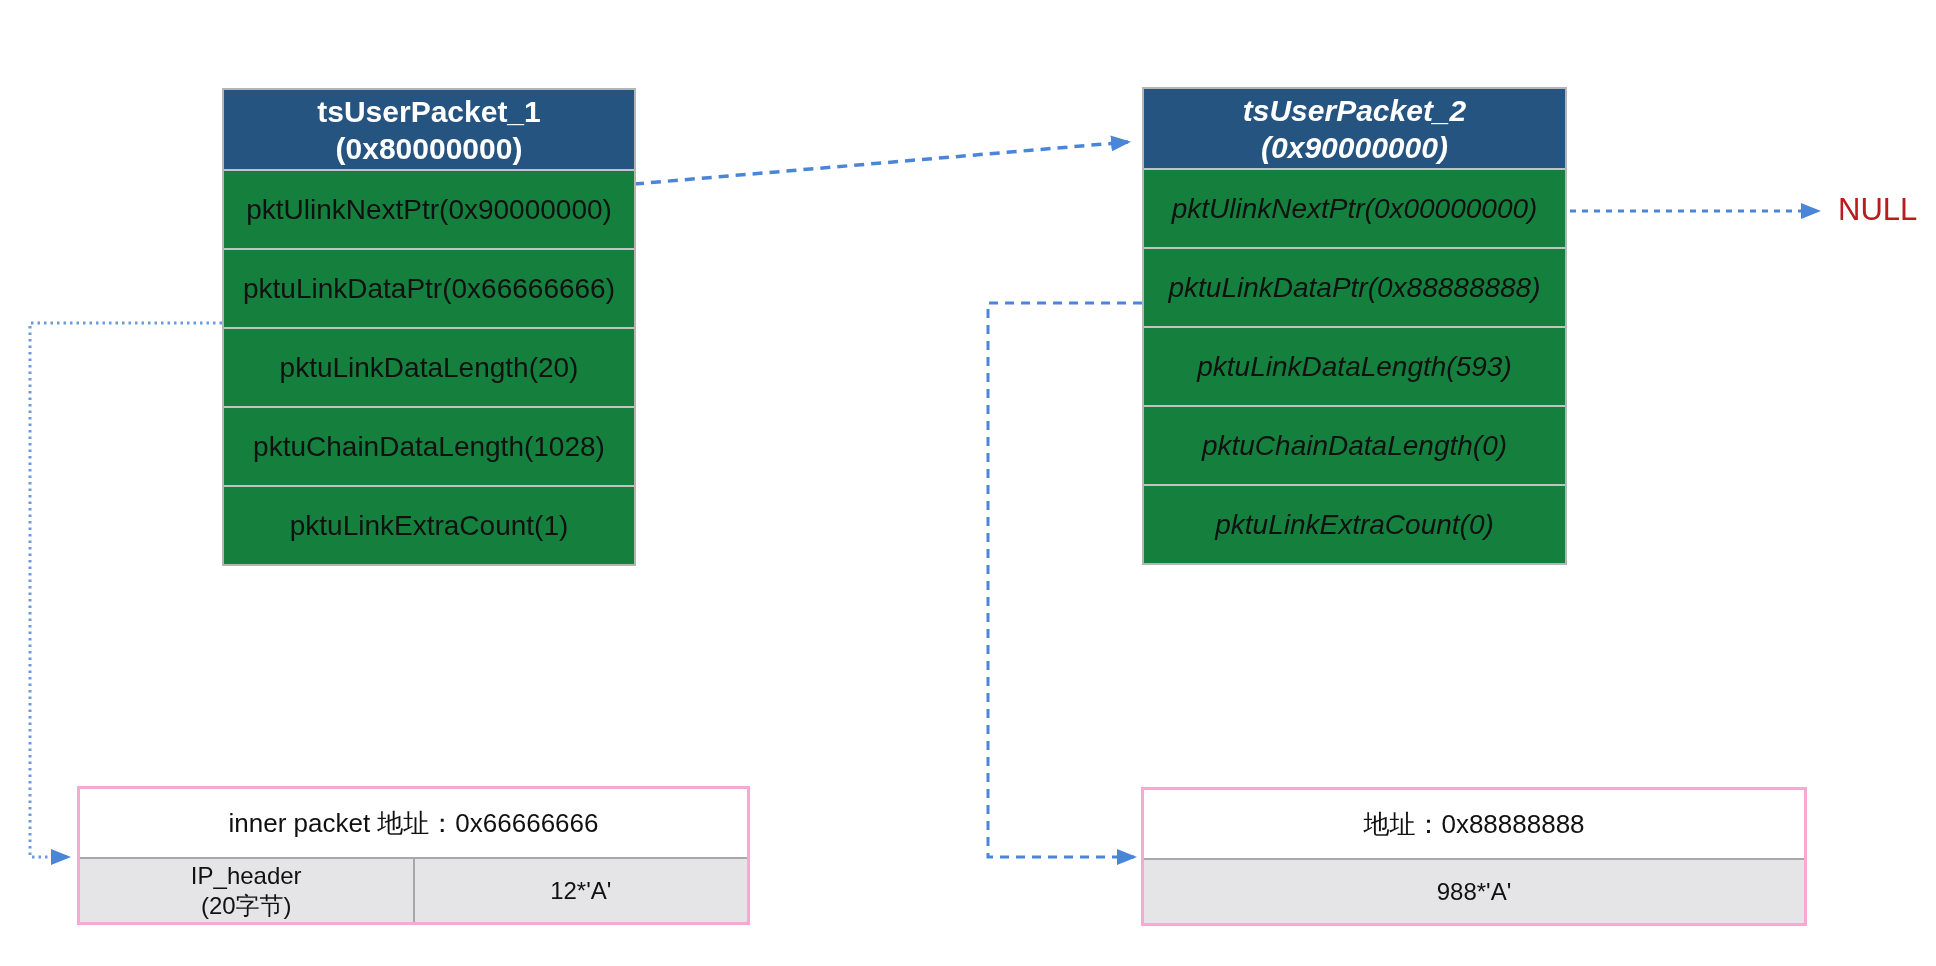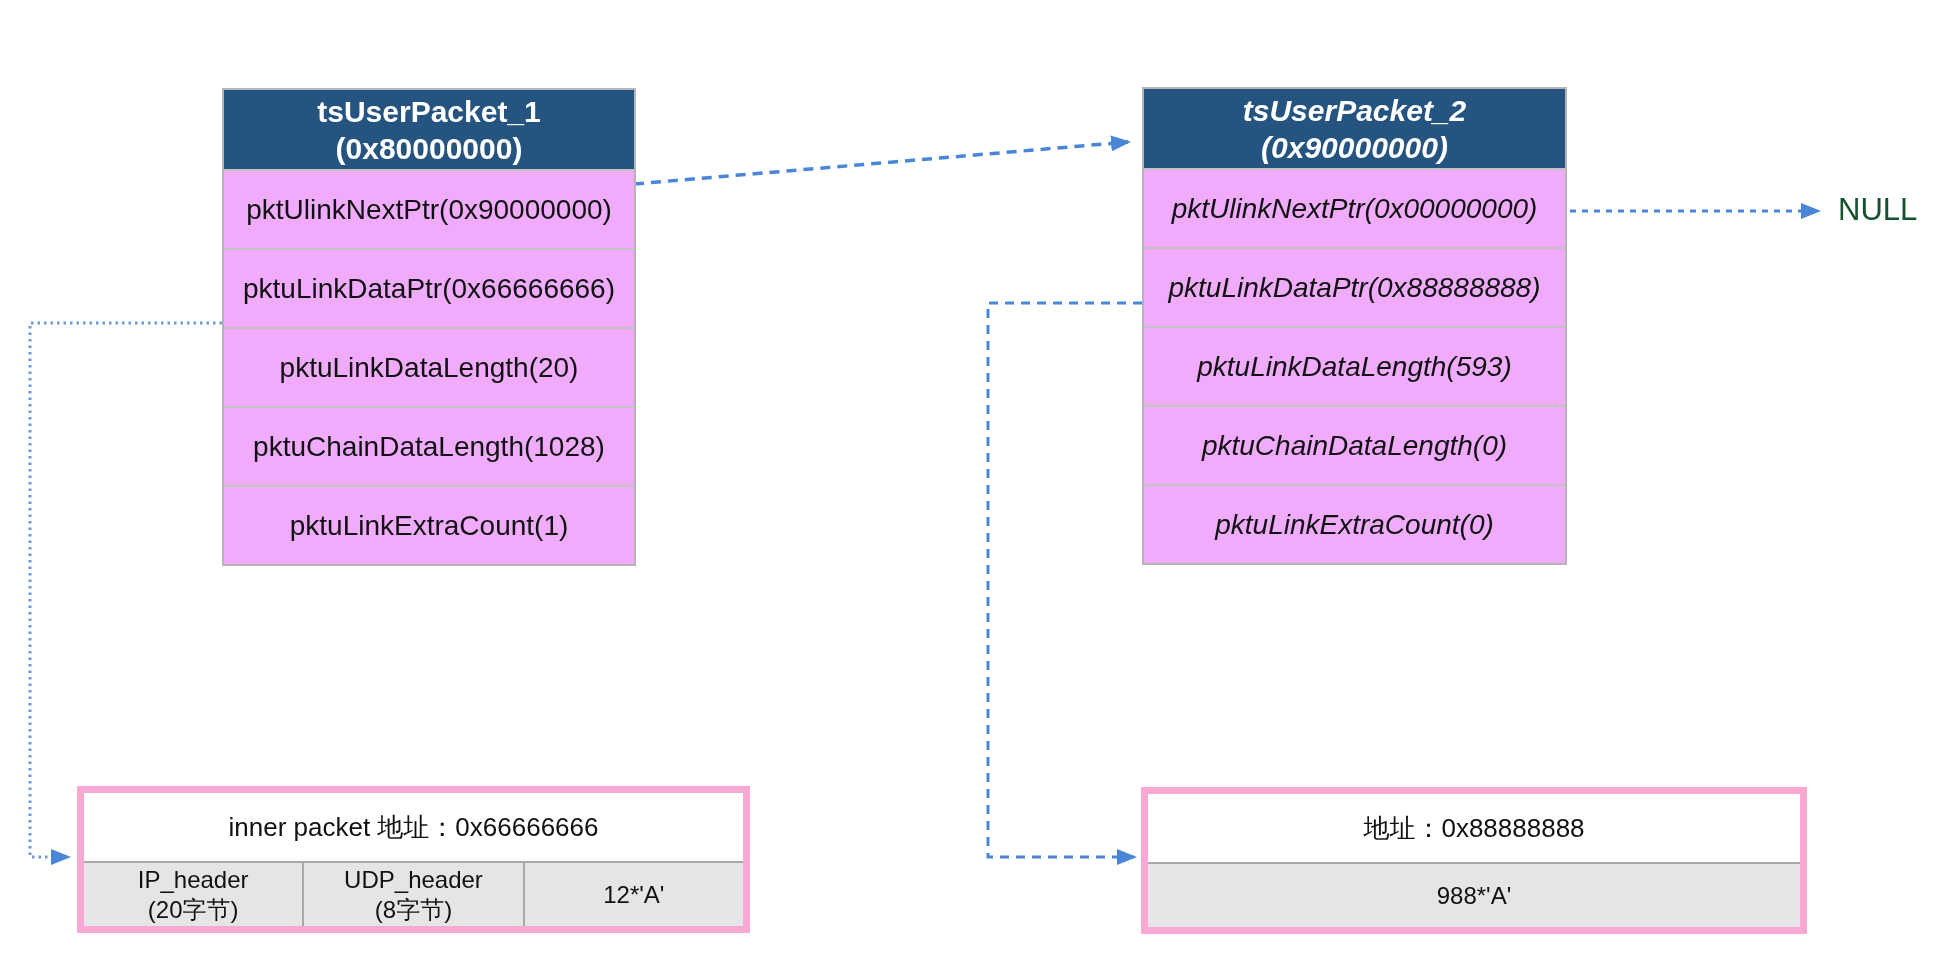--- a/index.html
+++ b/index.html
@@ -5,55 +5,55 @@
   html,body{margin:0;padding:0;background:#ffffff;}
   body{
     width:1936px;height:966px;position:relative;overflow:hidden;
     font-family:"Liberation Sans","DejaVu Sans",sans-serif;color:#111;
   }
   #canvas{position:absolute;inset:0;width:1936px;height:966px;}
   #connectors{position:absolute;left:0;top:0;width:1936px;height:966px;pointer-events:none;}
 
   
   .packet{
-    position:absolute;background:#f0abfc;border:2px solid #b5b5b5;
+    position:absolute;background:#15803d;border:2px solid #b5b5b5;
     display:flex;flex-direction:column;box-sizing:content-box;
   }
   .pkt-header{
     height:79px;background:#255480;color:#ffffff;font-weight:bold;
     font-size:30px;line-height:37px;
     display:flex;flex-direction:column;justify-content:center;align-items:center;
     box-sizing:border-box;
   }
   .pkt-row{
     height:79px;border-top:2px solid #c2c2c2;box-sizing:border-box;
     display:flex;flex-direction:row;justify-content:center;align-items:center;
     font-size:28px;line-height:35px;
   }
 
   
   .buffer{
-    position:absolute;background:#3b82f6;border:7px solid #f9a8d4;box-sizing:border-box;
+    position:absolute;background:#3b82f6;border:3px solid #f9a8d4;box-sizing:border-box;
   }
   .buffer-header{
     height:68px;display:flex;justify-content:center;align-items:center;
     font-size:26px;background:#ffffff;box-sizing:border-box;
   }
   .buffer-cells{
     display:flex;height:65px;border-top:2px solid #a8a8a8;background:#e5e5e8;box-sizing:border-box;
   }
   .buffer-cell{
     flex:1;display:flex;flex-direction:column;justify-content:center;align-items:center;
     font-size:24px;line-height:30px;border-left:2px solid #a8a8a8;box-sizing:border-box;
   }
   .buffer-cell:first-child{border-left:none;}
   .buffer-cell span:empty{display:none;}
 
   .null-label{
-    position:absolute;left:1838px;top:192px;font-size:31px;line-height:36px;color:#14532d;
+    position:absolute;left:1838px;top:192px;font-size:31px;line-height:36px;color:#b91c1c;
   }
 </style>
 </head>
 <body>
 
 <div id="canvas">
 
   <svg id="connectors" viewBox="0 0 1936 966">
     <defs>
       <marker id="arrowHead" markerUnits="userSpaceOnUse" markerWidth="20" markerHeight="16" refX="17" refY="8" orient="auto">
@@ -123,24 +123,20 @@
   <div class="null-label">NULL</div>
 
   <div class="buffer" style="left:77px;top:786px;width:673px;">
     <div class="buffer-header">inner packet 地址：0x66666666</div>
     <div class="buffer-cells">
       <div class="buffer-cell">
         <span>IP_header</span>
         <span>(20字节)</span>
       </div>
       <div class="buffer-cell">
-        <span>UDP_header</span>
-        <span>(8字节)</span>
-      </div>
-      <div class="buffer-cell">
         <span>12*'A'</span>
 
       </div>
     </div>
   </div>
 
   <div class="buffer" style="left:1141px;top:787px;width:666px;">
     <div class="buffer-header">地址：0x88888888</div>
     <div class="buffer-cells">
       <div class="buffer-cell">

